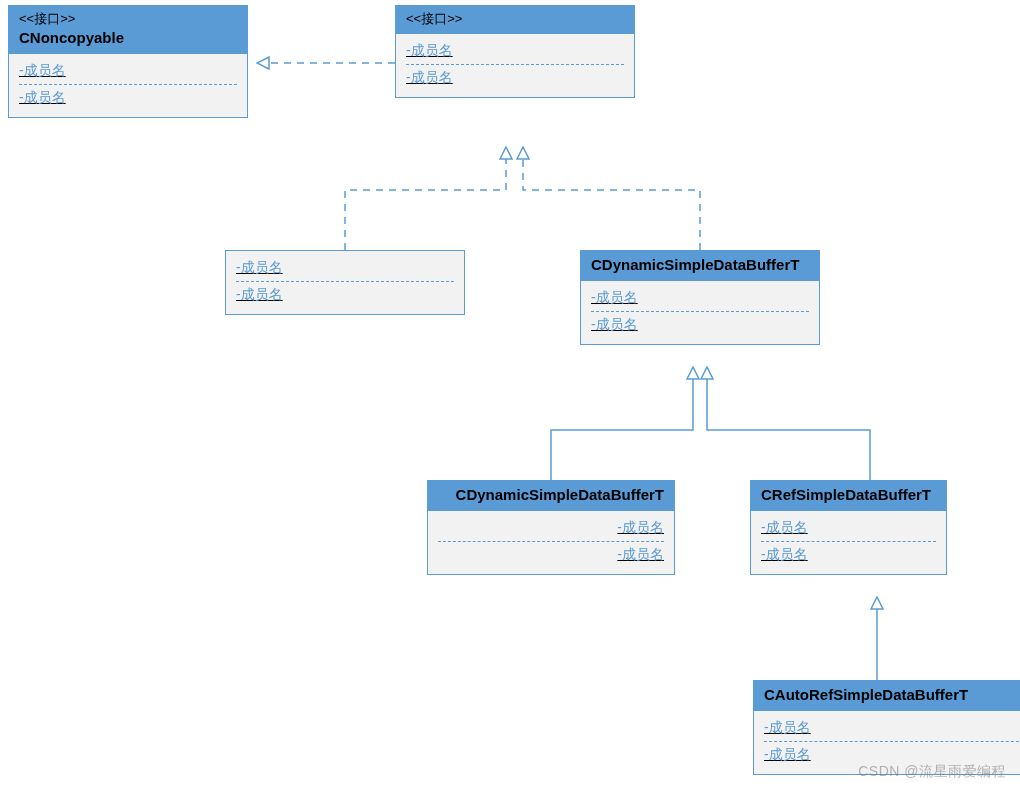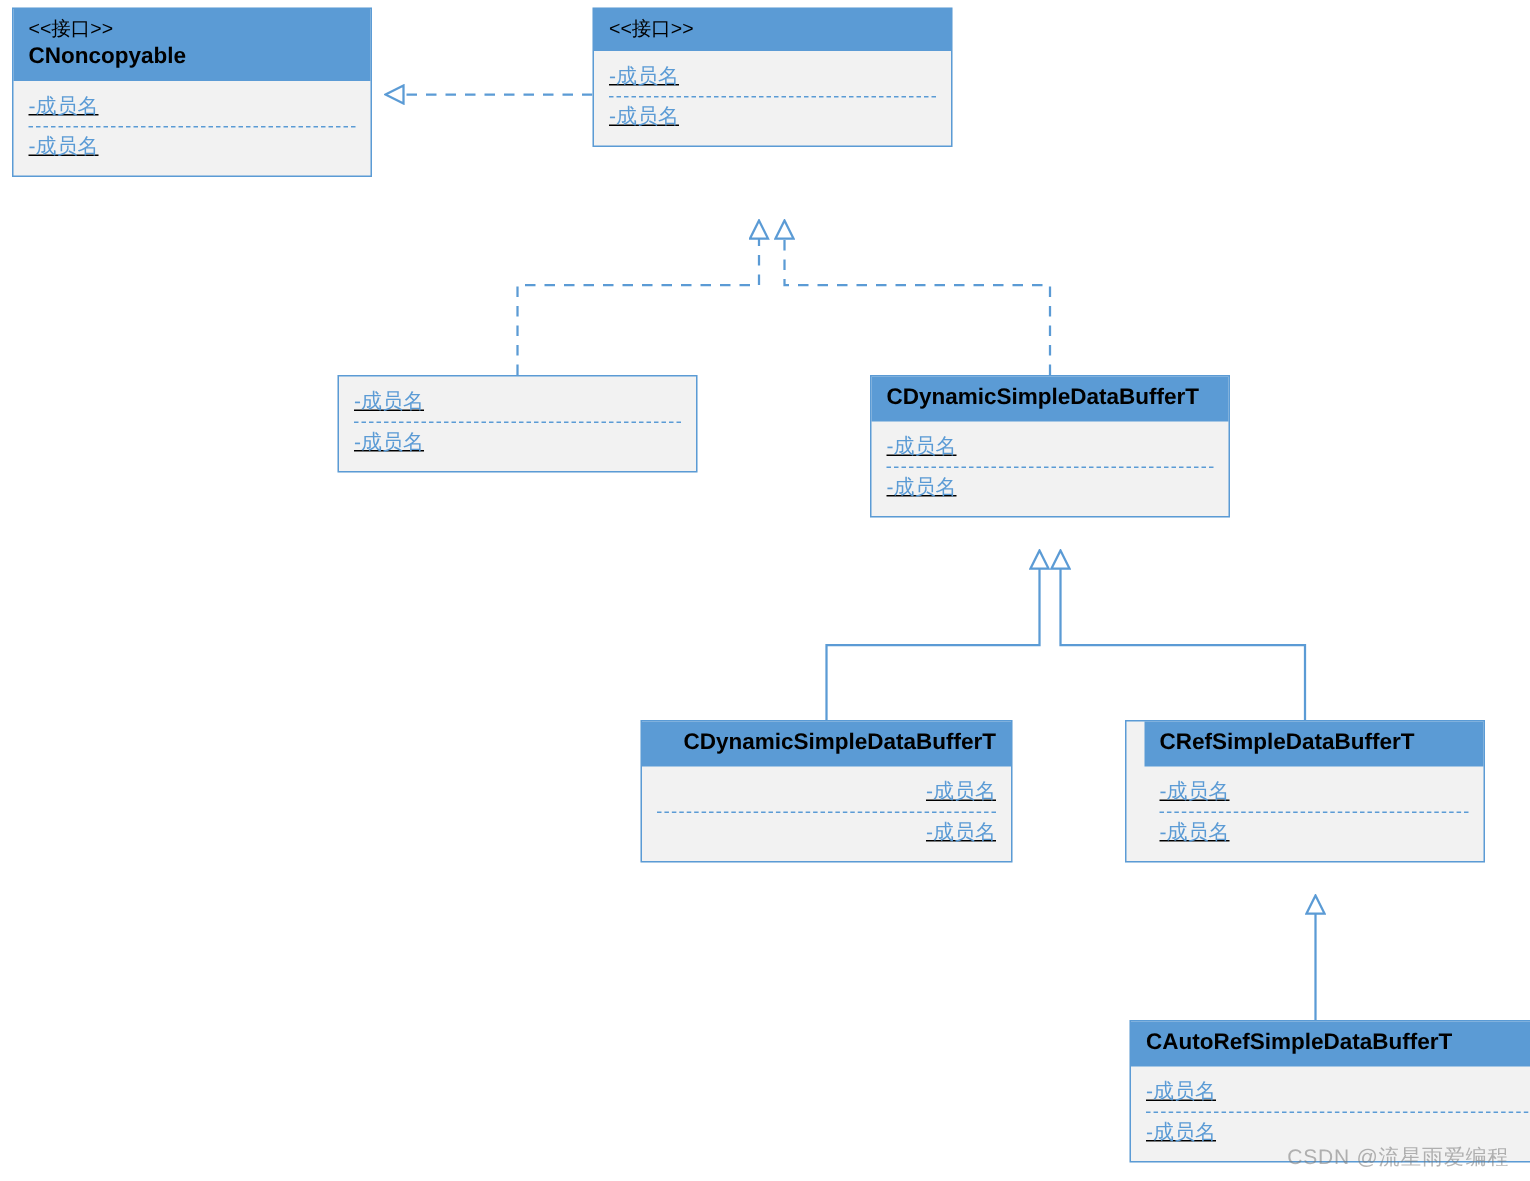--- a/index.html
+++ b/index.html
@@ -128,21 +128,21 @@
     <div class="uml-cls" style="left: 427px; top: 480px; width: 248px; text-align: right;">
       <div class="uml-head">
         <span class="title">CDynamicSimpleDataBufferT</span>
       </div>
       <div class="uml-body">
         <div class="member">-成员名</div>
         <hr class="sep">
         <div class="member">-成员名</div>
       </div>
     </div>
-    <div class="uml-cls" style="left: 750px; top: 480px; width: 240px; padding-left: 12px;">
+    <div class="uml-cls" style="left: 750px; top: 480px; width: 197px;">
       <div class="uml-head">
         <span class="title">CRefSimpleDataBufferT</span>
       </div>
       <div class="uml-body">
         <div class="member">-成员名</div>
         <hr class="sep">
         <div class="member">-成员名</div>
       </div>
     </div>
     <div class="uml-cls" style="left: 753px; top: 680px; width: 297px;">

